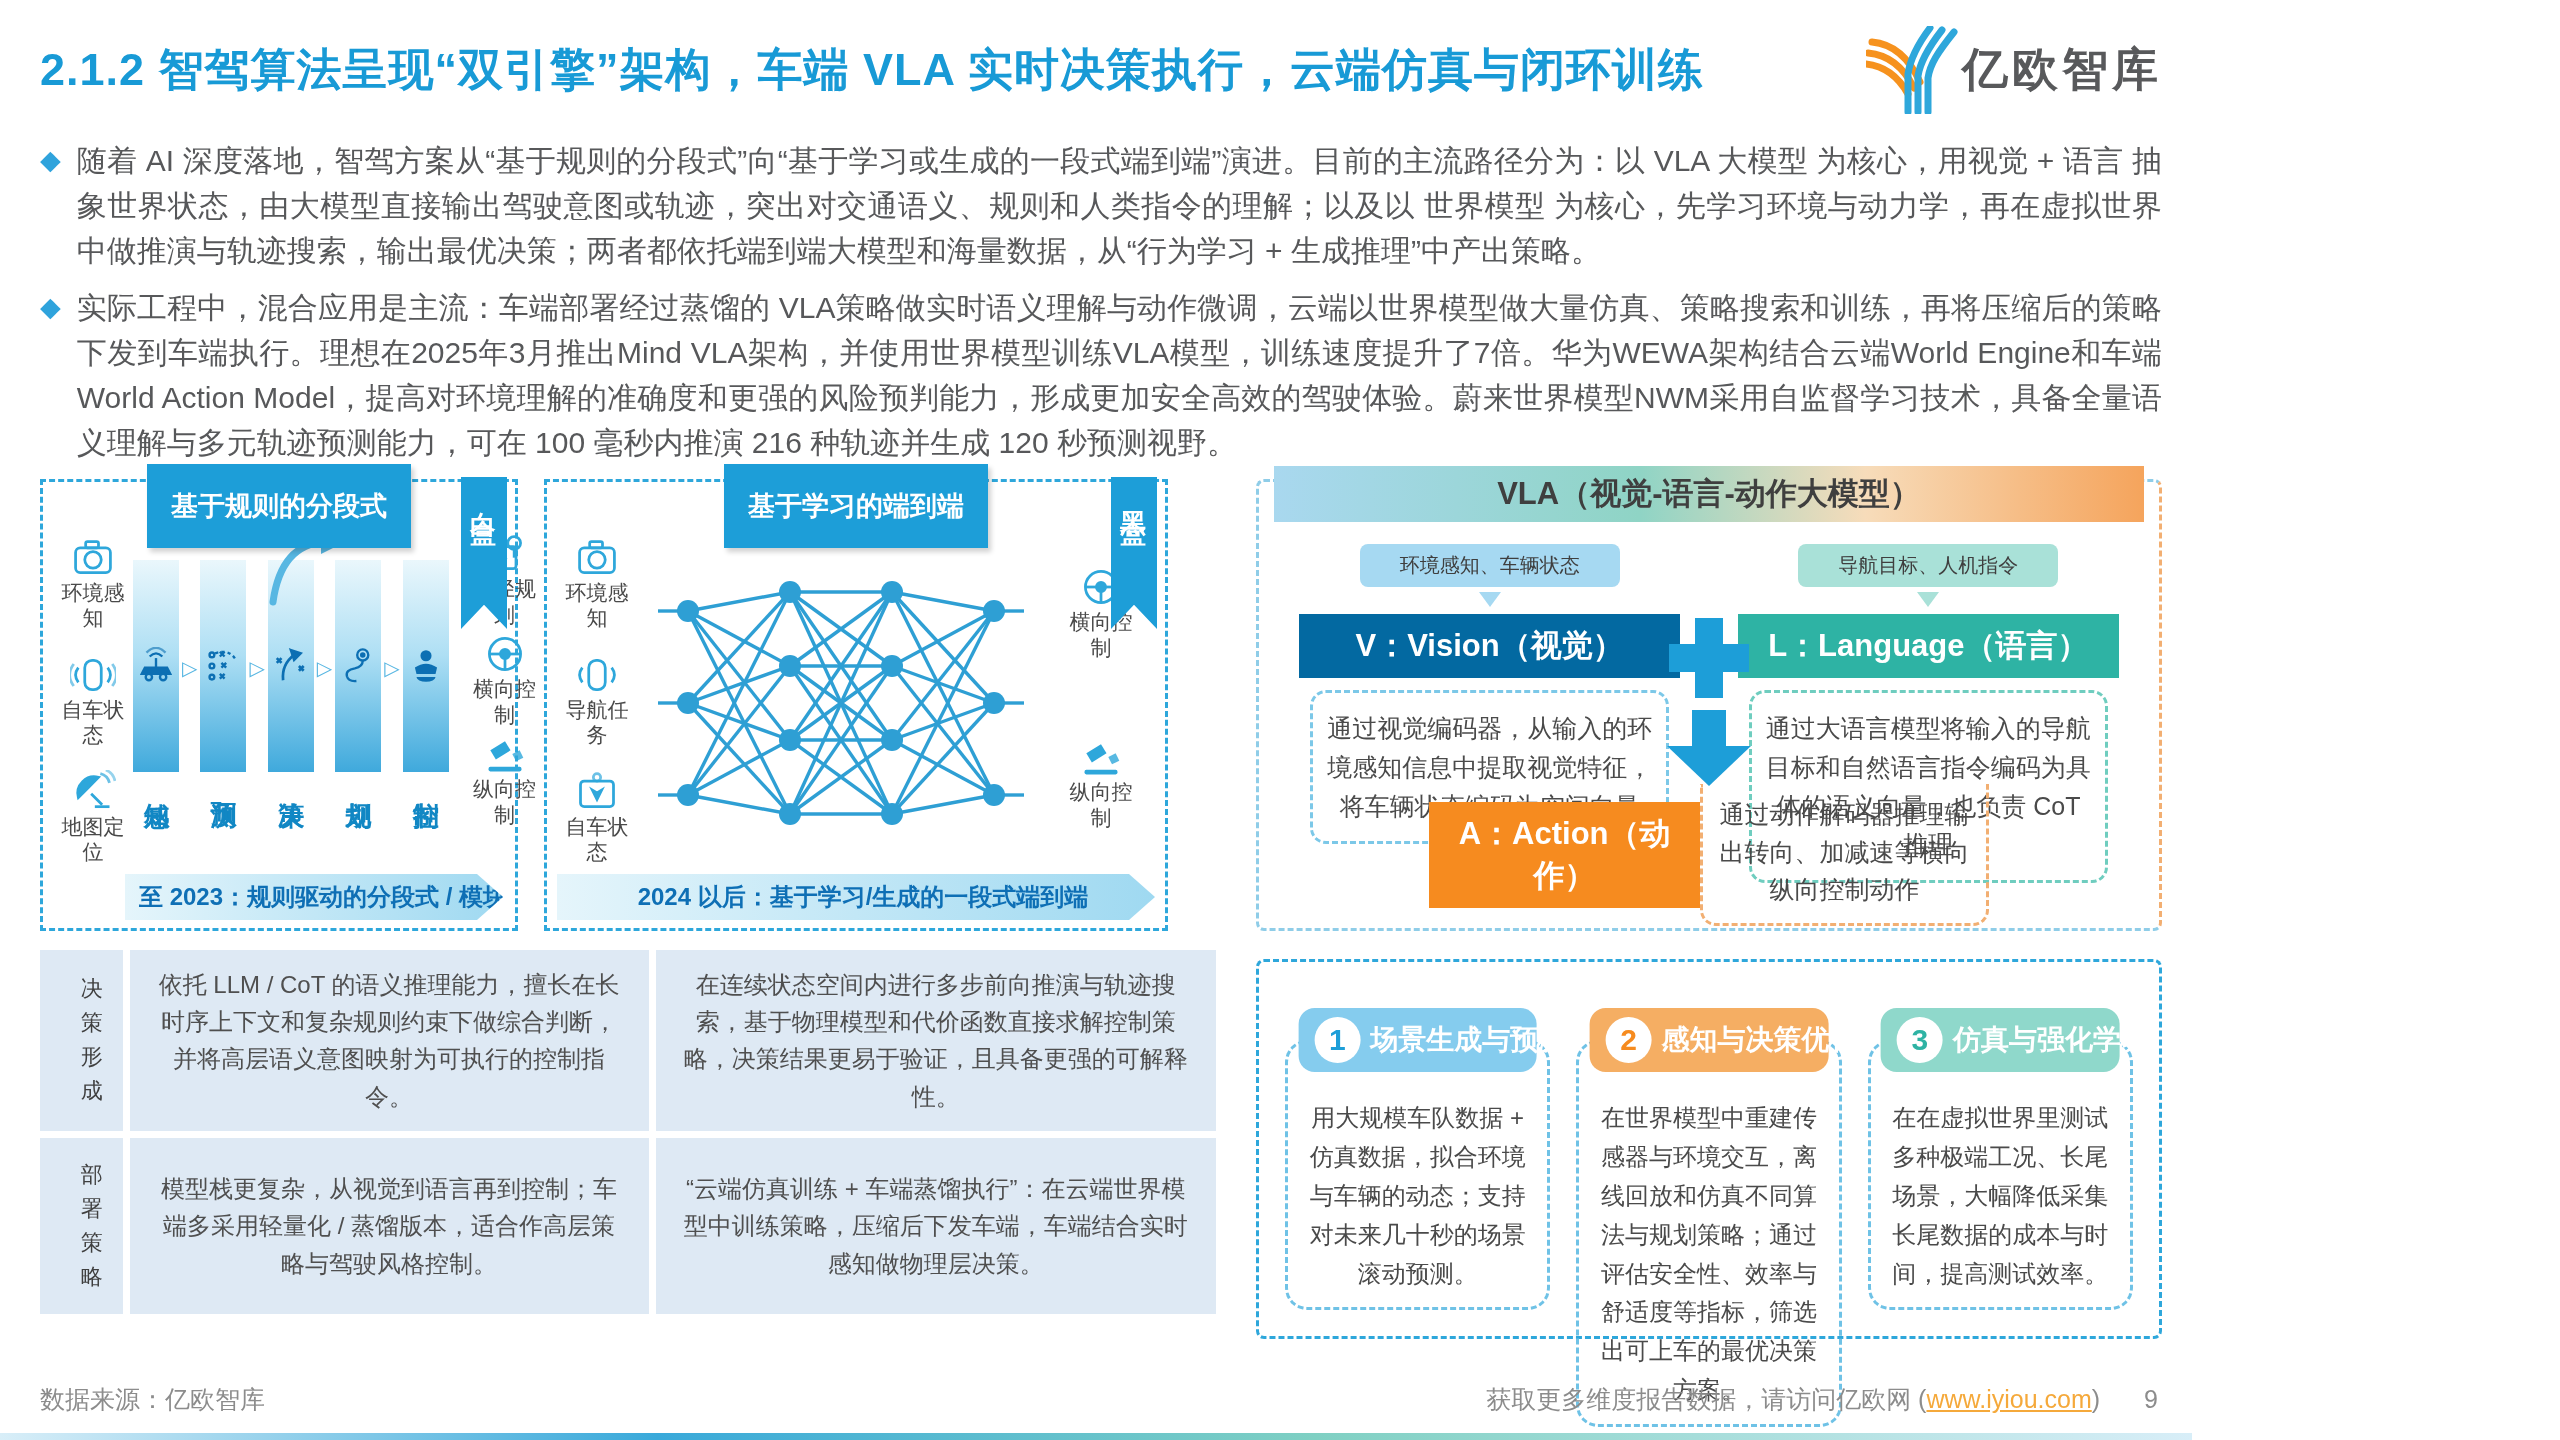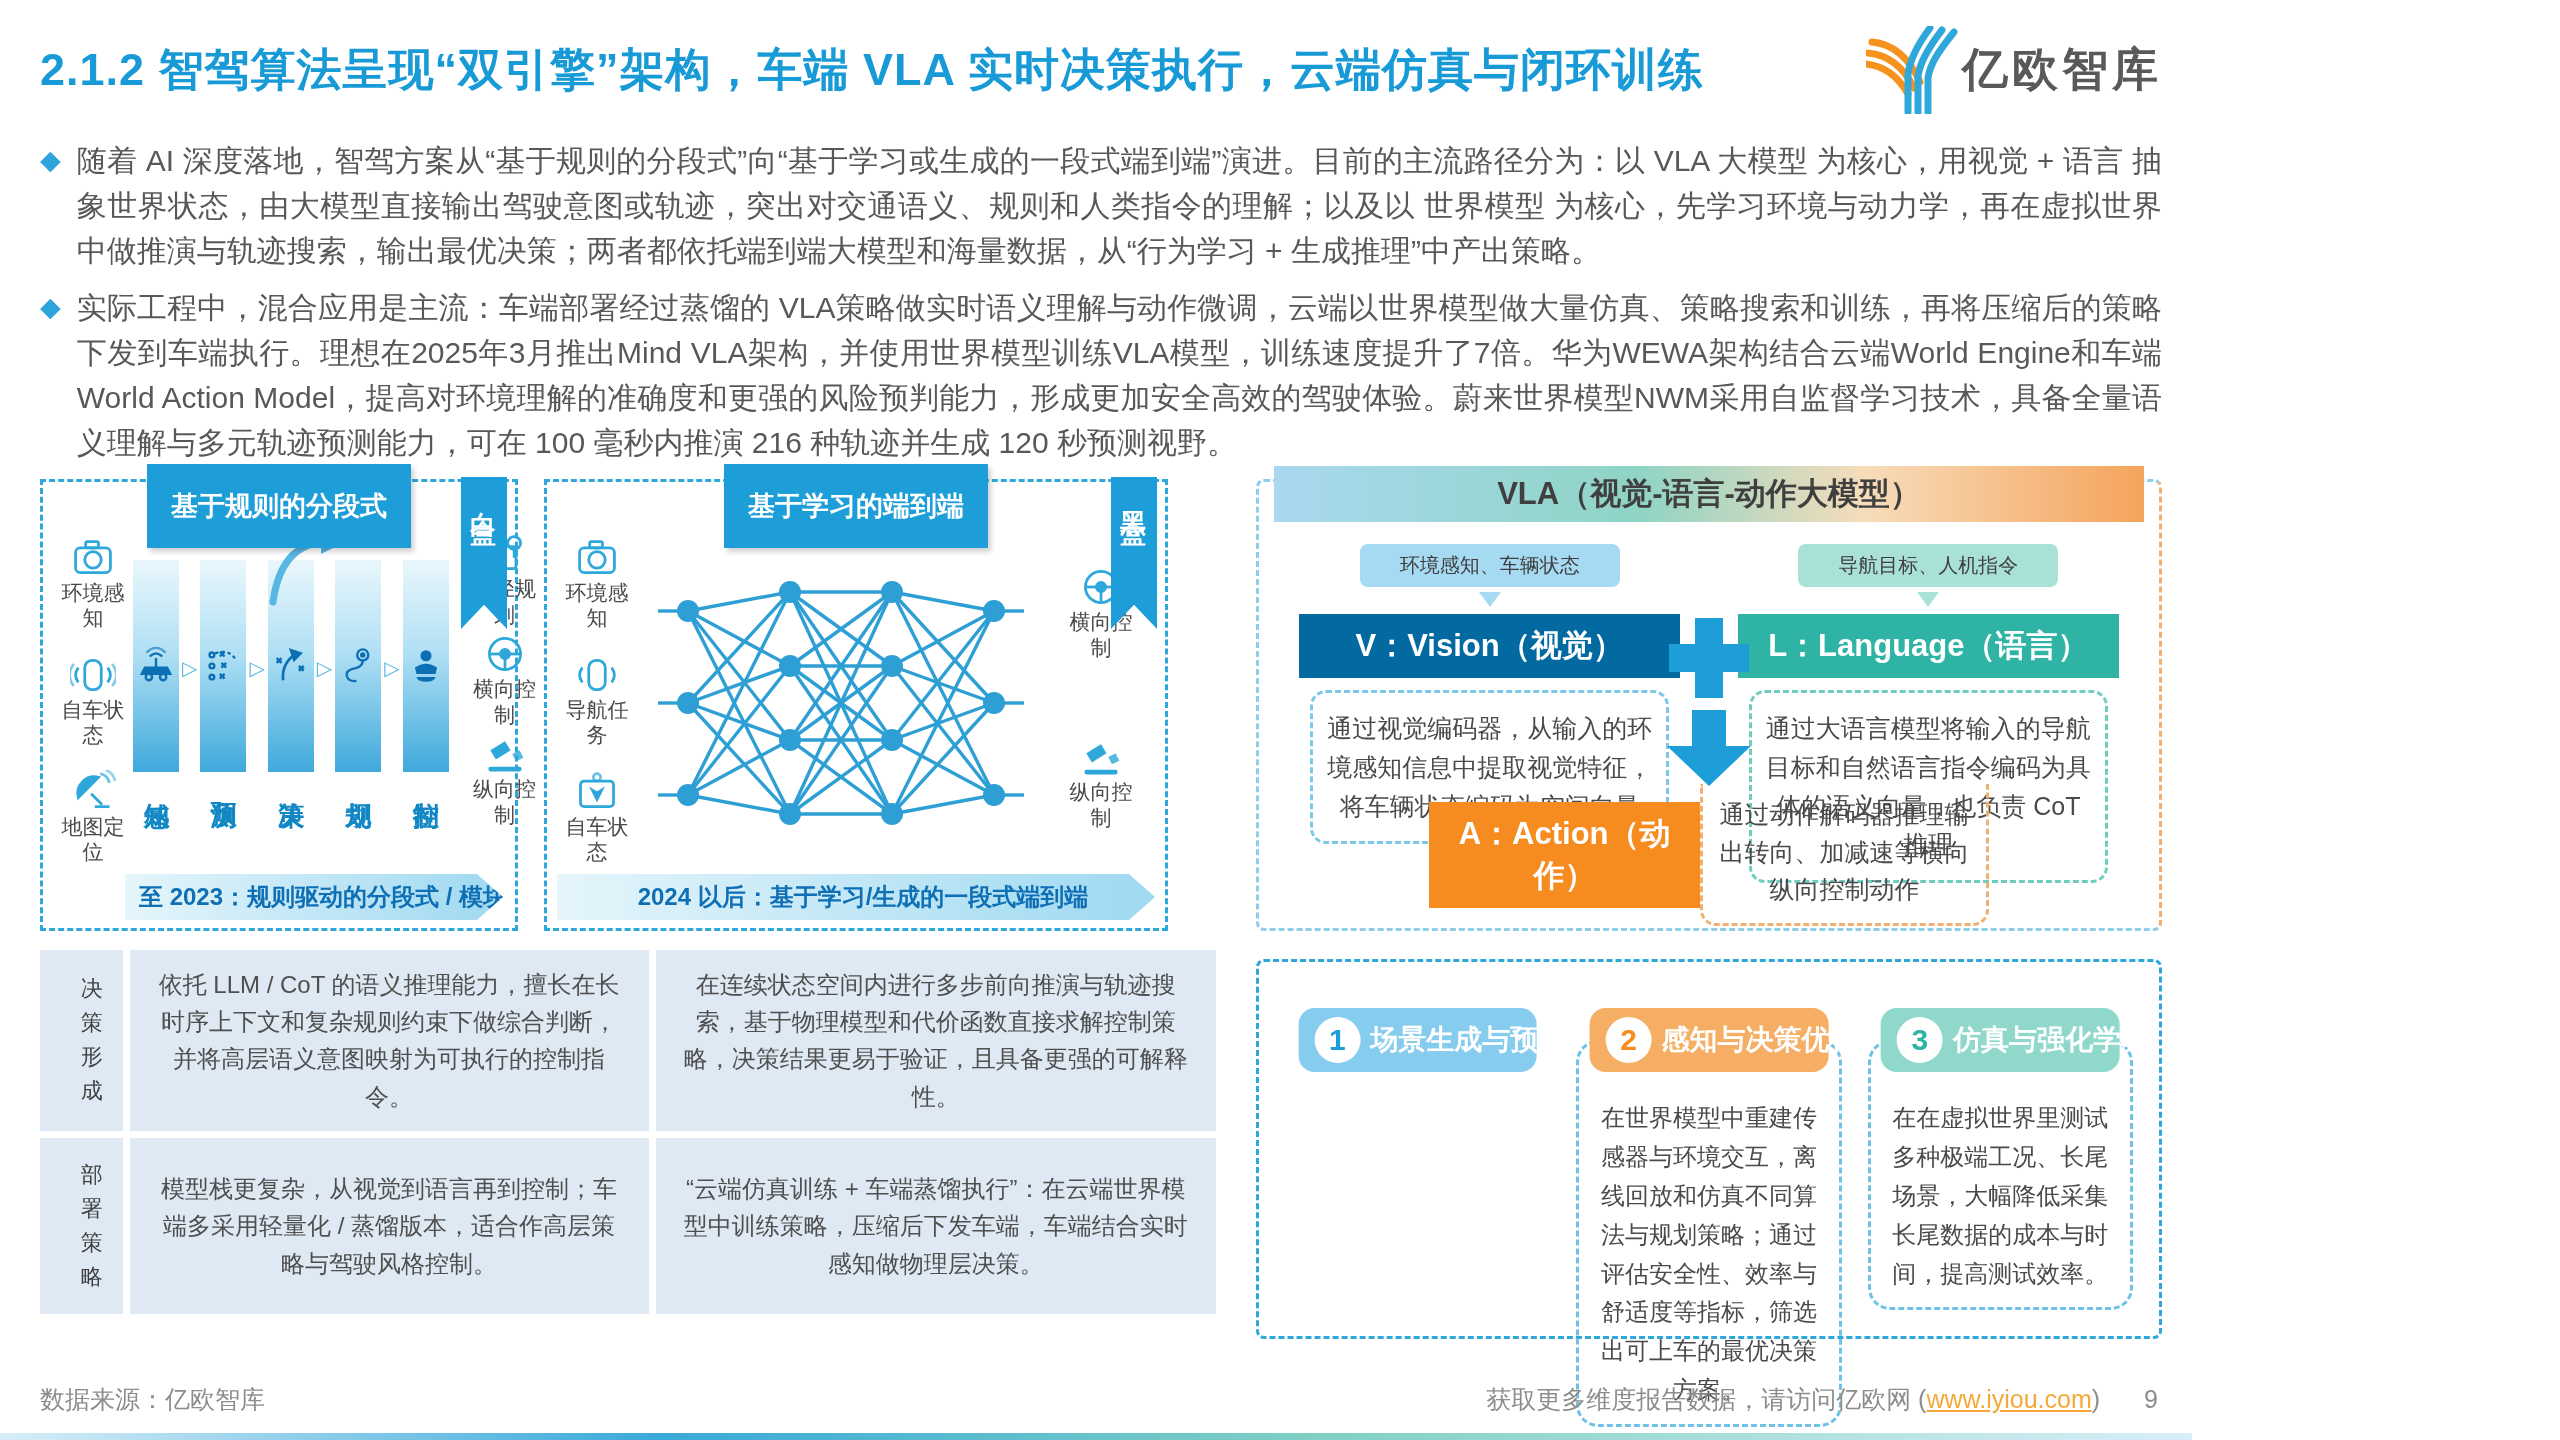--- a/index.html
+++ b/index.html
@@ -530,20 +530,21 @@
         </div>
       </div>
 
       <div class="world-panel">
         <div class="cards">
           <div class="card">
             <div class="card-pill c1">
               <span class="num">1</span>
               <span>场景生成与预测</span>
             </div>
+            <div class="card-body">用大规模车队数据 + 仿真数据，拟合环境与车辆的动态；支持对未来几十秒的场景滚动预测。</div>
           </div>
           <div class="card">
             <div class="card-pill c2">
               <span class="num">2</span>
               <span>感知与决策优化</span>
             </div>
             <div class="card-body">在世界模型中重建传感器与环境交互，离线回放和仿真不同算法与规划策略；通过评估安全性、效率与舒适度等指标，筛选出可上车的最优决策方案。</div>
           </div>
           <div class="card">
             <div class="card-pill c3">

